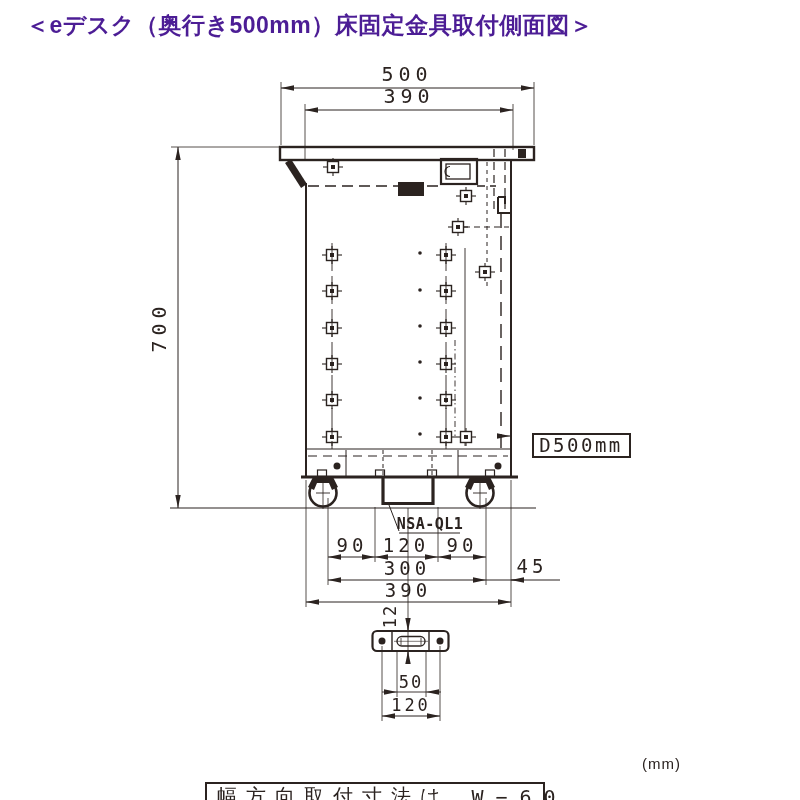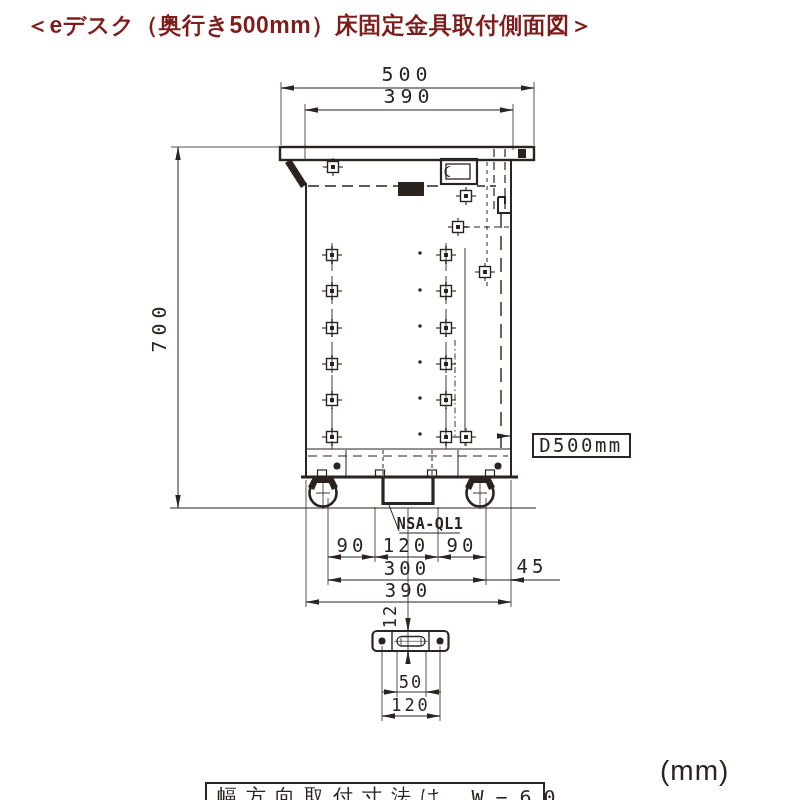--- a/index.html
+++ b/index.html
@@ -1,27 +1,27 @@
 <!DOCTYPE html>
 <html><head>
 <meta charset="utf-8">
 <style>
   html,body{margin:0;padding:0;background:#fff;}
   .canvas{position:relative;width:800px;height:800px;background:#ffffff;overflow:hidden;
           font-family:"Liberation Sans",sans-serif;color:#2b2320;}
   .title{position:absolute;left:26px;top:10px;font-size:23px;font-weight:bold;
-         letter-spacing:0.5px;color:#7f1d1d;white-space:nowrap;}
+         letter-spacing:0.5px;color:#4c1d95;white-space:nowrap;}
   svg{position:absolute;left:0;top:0;}
   svg text{font-family:"DejaVu Sans Mono","Liberation Mono",monospace;fill:#2b2320;}
   .note-box{position:absolute;left:205px;top:782px;width:340px;height:29px;
             border:2px solid #2b2320;display:flex;align-items:center;box-sizing:border-box;
             padding-left:10px;font-size:20px;white-space:nowrap;}
   .note-text{letter-spacing:9px;}
   .note-value{margin-left:22px;letter-spacing:12px;font-family:"DejaVu Sans Mono",monospace;}
-  .unit{position:absolute;left:660px;top:755px;font-size:28px;letter-spacing:1px;}
+  .unit{position:absolute;left:642px;top:755px;font-size:15px;letter-spacing:1px;}
   line,polyline,path.s,rect.s,circle.s{stroke:#2b2320;fill:none;}
 </style>
 </head>
 <body>
 
 <div class="canvas">
 
   <div class="title">＜eデスク（奥行き500mm）床固定金具取付側面図＞</div>
 
   <svg width="800" height="800" viewBox="0 0 800 800">

